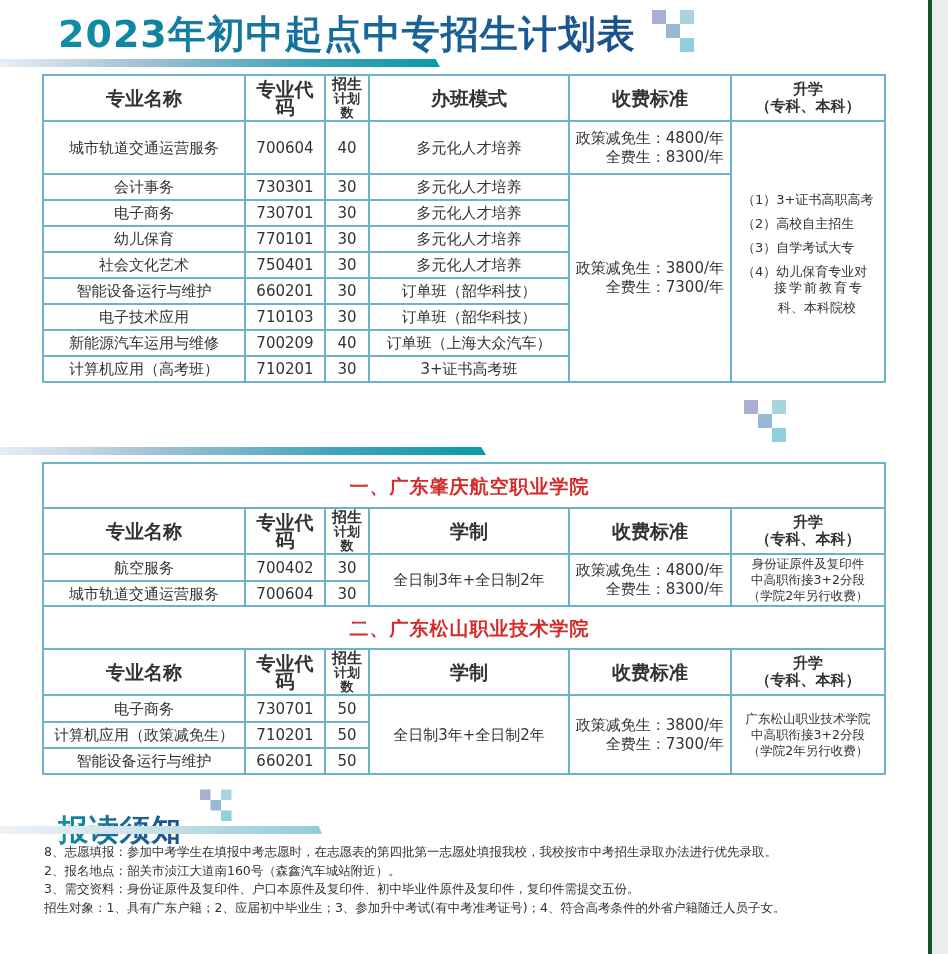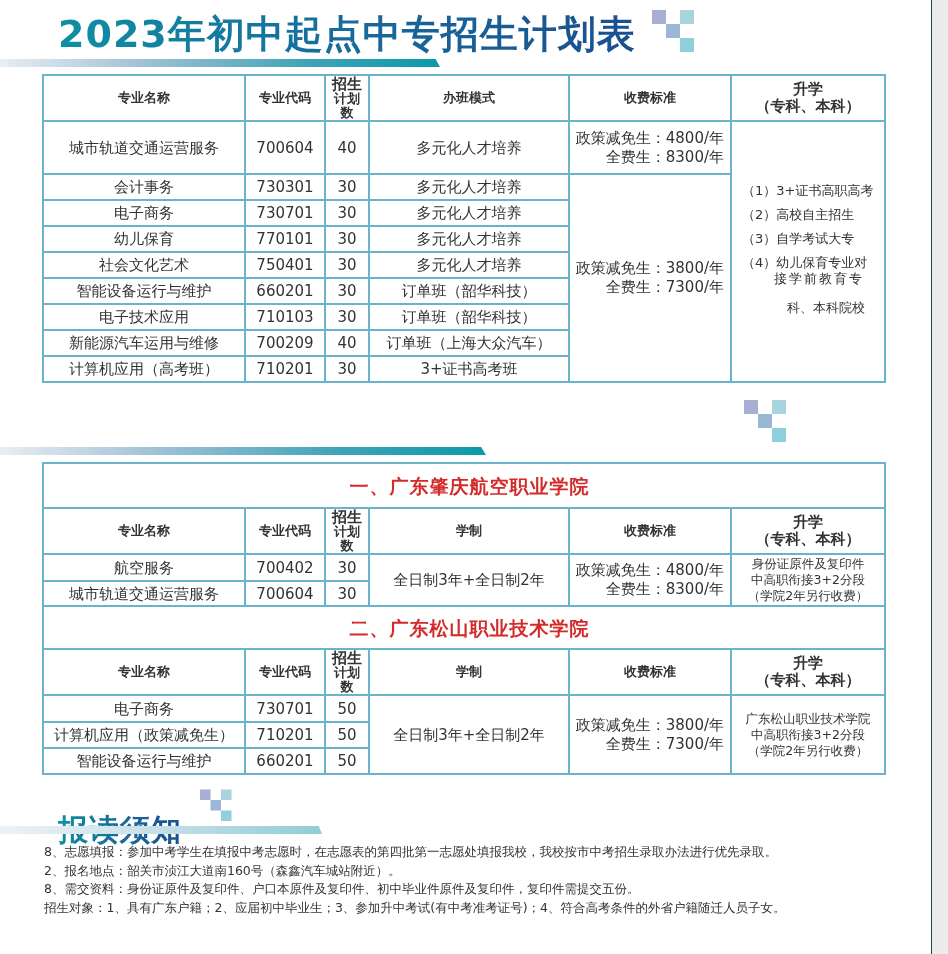--- a/index.html
+++ b/index.html
@@ -1,32 +1,32 @@
 <!DOCTYPE html>
 <html><head>
 <meta charset="utf-8">
 <style>
   * { box-sizing: border-box; margin: 0; padding: 0; }
   html, body { width: 948px; height: 954px; overflow: hidden; background: #ececec; }
   body { font-family: "DejaVu Sans", "Liberation Sans", sans-serif; color: #333; position: relative; }
-  .page { position: absolute; left: 0; top: 0; width: 932px; height: 954px; background: #ffffff; border-right: 1px solid #14532d; }
+  .page { position: absolute; left: 0; top: 0; width: 932px; height: 954px; background: #ffffff; border-right: 4px solid #14532d; }
   .side { position: absolute; left: 933px; top: 0; width: 15px; height: 954px; background: #ececec; }
 
   .section-title { position: absolute; left: 58px; font-weight: bold; font-size: 38px; letter-spacing: 1px;
     background: linear-gradient(90deg, #0f8fa3 0%, #176a9c 50%, #1b4f8f 100%);
     -webkit-background-clip: text; background-clip: text; color: transparent; line-height: 44px; white-space: nowrap; }
   .deco { position: absolute; width: 48px; height: 48px; }
   .deco i { position: absolute; width: 14px; height: 14px; display: block; }
   .bar { position: absolute; height: 8px; left: 0; clip-path: polygon(0 0, 99% 0, 100% 100%, 0 100%);
     background: linear-gradient(90deg, #e8eef4 0%, #a6c3d6 30%, #3fa3b8 70%, #0a9aa8 100%); }
   .bar.light { background: linear-gradient(90deg, #eef2f6 0%, #cfe2ea 40%, #8fcdd8 100%); }
 
   table { position: absolute; border-collapse: collapse; table-layout: fixed; background: #fff; }
   td, th { border: 2px solid #6bb3c8; text-align: center; font-size: 15px; color: #333; font-weight: normal; line-height: 18px; padding: 0 2px; }
-  th { font-weight: bold; font-size: 13px; }
+  th { font-weight: bold; font-size: 19px; }
   .th-small { font-size: 13px; line-height: 14px; }
   .th-small b { font-size: 15px; display: block; line-height: 16px; }
   .fee { text-align: right; padding-right: 6px; font-size: 15px; line-height: 19px; }
   .path { text-align: left; font-size: 13px; line-height: 16px; padding: 0 4px 0 10px; vertical-align: middle; }
   .path div { margin: 8px 0; }
   .path .indent { padding-left: 32px; letter-spacing: 2px; }
   .school { color: #d42a2a; font-weight: bold; font-size: 19px; text-align: center; letter-spacing: 1px; padding-left: 13px; }
   .upgrade { font-size: 12.5px; line-height: 16px; }
 
   .notes { position: absolute; left: 44px; top: 843px; font-size: 12.5px; line-height: 18.5px; color: #333; }
@@ -71,21 +71,21 @@
       <td class="fee">
             <div>政策减免生：4800/年</div>
             <div>全费生：8300/年</div>
           </td>
       <td class="path" rowspan="9">
         <div>（1）3+证书高职高考</div>
         <div>（2）高校自主招生</div>
         <div>（3）自学考试大专</div>
         <div style="margin-bottom:0">（4）幼儿保育专业对</div>
         <div class="indent" style="margin:0">接学前教育专</div>
-        <div class="indent" style="margin:13px;letter-spacing:0">科、本科院校</div>
+        <div class="indent" style="margin:4px;letter-spacing:0">科、本科院校</div>
       </td>
     </tr>
     <tr style="height:26px;">
       <td>会计事务</td>
       <td>730301</td>
       <td>30</td>
       <td>多元化人才培养</td>
       <td class="fee" rowspan="8" style="vertical-align:top;padding-top:84px;">
             <div>政策减免生：3800/年</div>
             <div>全费生：7300/年</div>
@@ -229,17 +229,17 @@
     <i style="left:0;top:2px;background:#a9aed3;"></i>
       <i style="left:14px;top:16px;background:#9ab8d6;"></i>
     <i style="left:28px;top:2px;background:#a8d3df;"></i>
       <i style="left:28px;top:30px;background:#8fd0dc;"></i>
   </div>
   <div class="bar light" style="top:826px; width:322px;"></div>
 
   <div class="notes">
     <div>8、志愿填报：参加中考学生在填报中考志愿时，在志愿表的第四批第一志愿处填报我校，我校按市中考招生录取办法进行优先录取。</div>
     <div>2、报名地点：韶关市浈江大道南160号（森鑫汽车城站附近）。</div>
-    <div>8、需交资料：身份证原件及复印件、户口本原件及复印件、初中毕业件原件及复印件，复印件需提交五份。</div>
+    <div>3、需交资料：身份证原件及复印件、户口本原件及复印件、初中毕业件原件及复印件，复印件需提交五份。</div>
     <div>招生对象：1、具有广东户籍；2、应届初中毕业生；3、参加升中考试(有中考准考证号)；4、符合高考条件的外省户籍随迁人员子女。</div>
   </div>
 </div>
 <div class="side"></div>
 
 </body></html>

